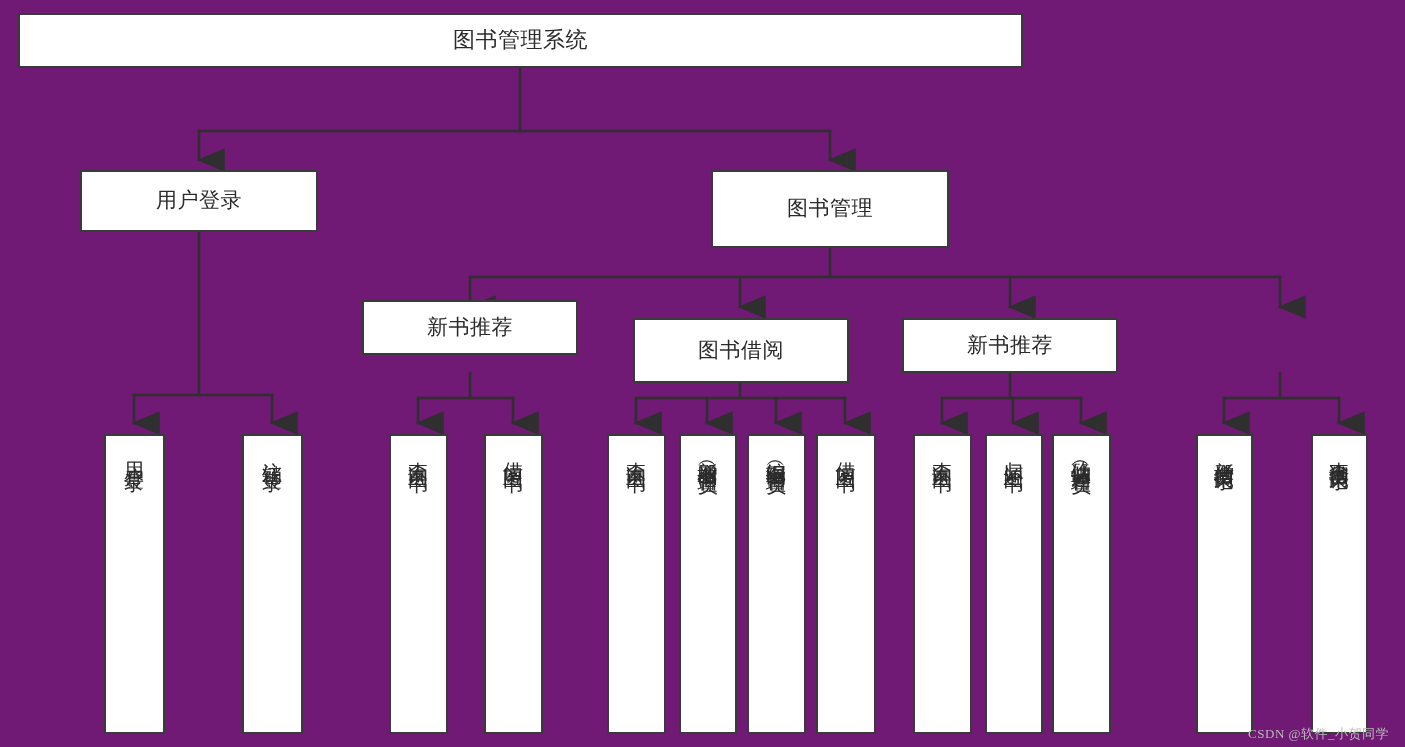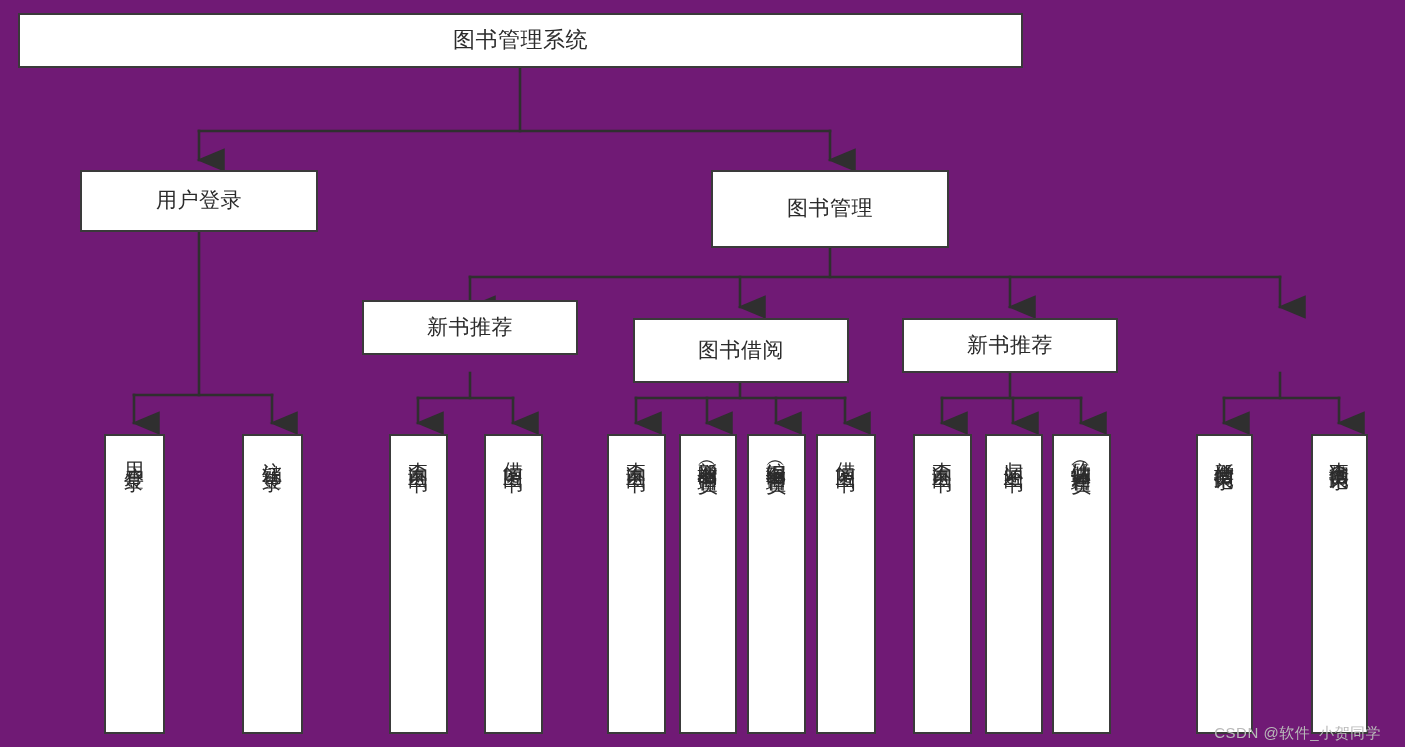--- a/index.html
+++ b/index.html
@@ -62,27 +62,27 @@
     font-size: 20px;
     letter-spacing: 4px;
     line-height: 1;
     white-space: nowrap;
   }
   .node.vert.tall-text .node-label {
     letter-spacing: 2px;
   }
   .watermark {
     position: absolute;
-    right: 24px;
+    right: 16px;
     bottom: 4px;
-    font-size: 15px;
+    font-size: 13px;
     color: #b9b9b9;
     letter-spacing: 0.5px;
     white-space: nowrap;
-    font-family: Liberation Sans, sans-serif;
+    font-family: Liberation Serif, serif;
   }
 </style>
 </head>
 <body>
 
 <div id="diagram-root">
 
   <svg id="connectors" viewBox="0 0 1405 747" xmlns="http://www.w3.org/2000/svg">
     <defs>
       <marker id="arrow" viewBox="0 0 10 12" refX="5" refY="11" markerWidth="9" markerHeight="11" orient="auto-start-reverse">

